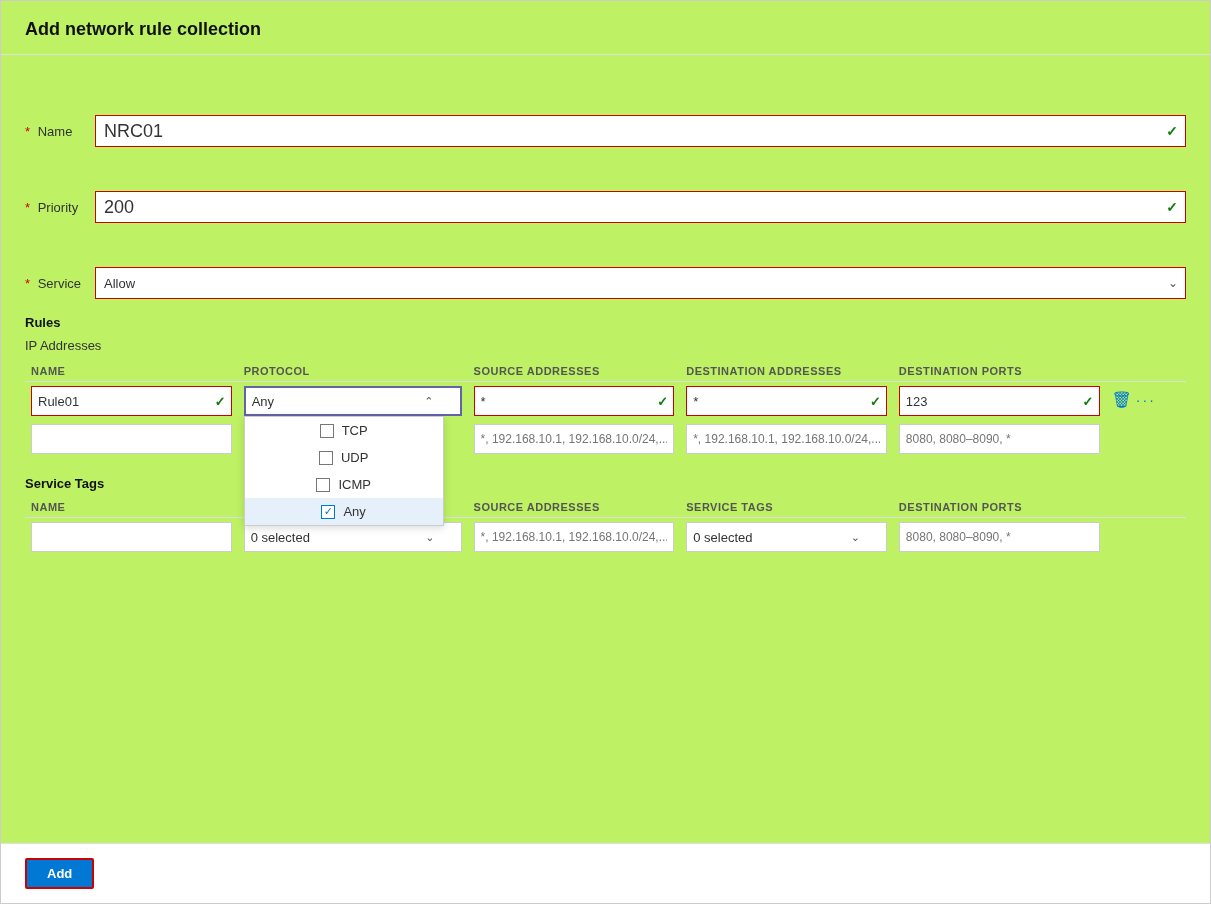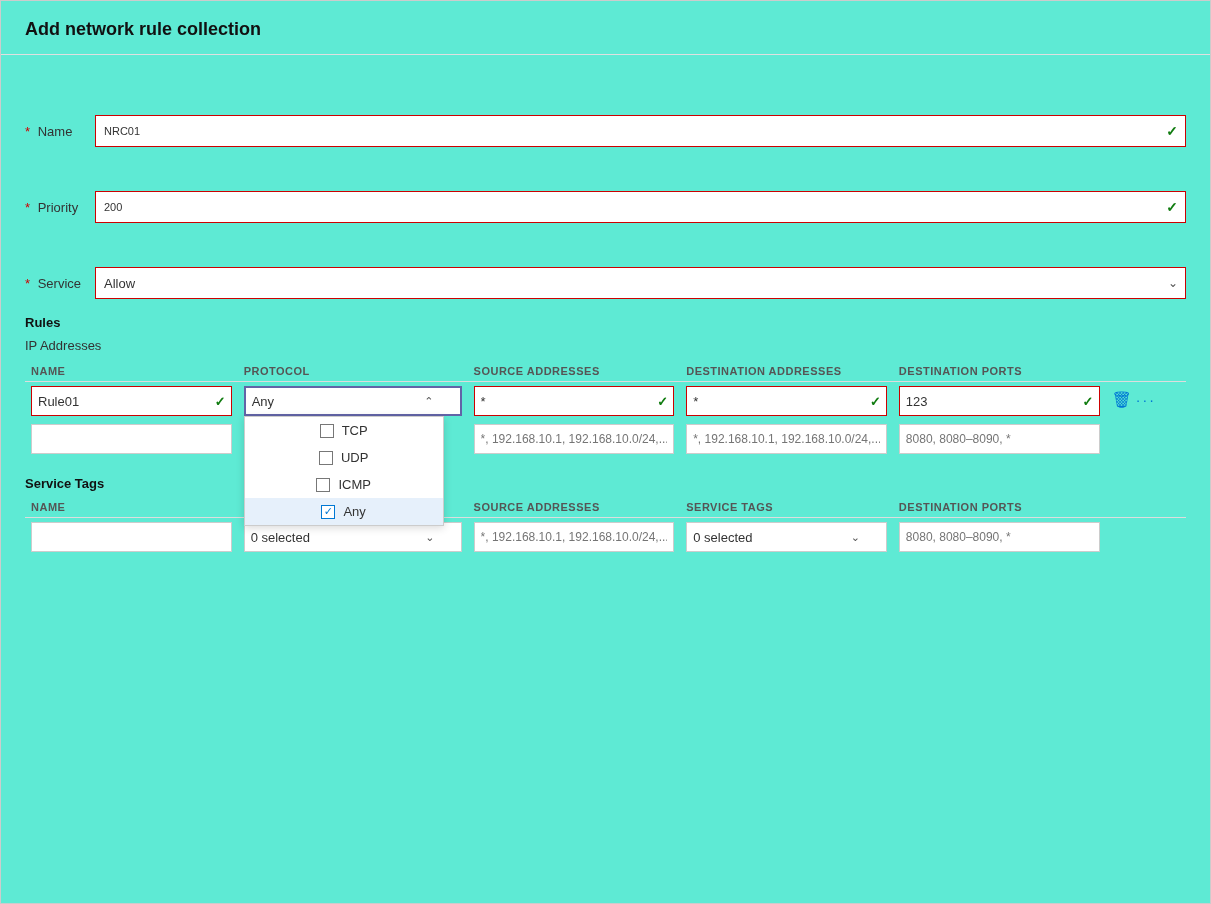--- a/index.html
+++ b/index.html
@@ -3,21 +3,21 @@
   <meta charset="utf-8">
   <style>
     * { box-sizing: border-box; margin: 0; padding: 0; }
     body {
       font-family: 'Segoe UI', Arial, sans-serif;
       font-size: 13px;
       background: #f0f0f0;
       color: #333;
     }
     .page-wrapper {
-      background: #5eead4;
+      background: #bef264;
       min-height: 904px;
       max-width: 1211px;
       margin: 0 auto;
       position: relative;
       border: 1px solid #ccc;
     }
     .header {
       padding: 18px 24px 14px 24px;
       border-bottom: 1px solid #e0e0e0;
     }
@@ -47,21 +47,21 @@
     }
     .form-input-wrapper {
       flex: 1;
       position: relative;
     }
     .form-input {
       width: 100%;
       height: 32px;
       border: 1.5px solid #c00;
       padding: 4px 30px 4px 8px;
-      font-size: 11px;
+      font-size: 18px;
       outline: none;
       color: #333;
     }
     .input-check {
       position: absolute;
       right: 8px;
       top: 50%;
       transform: translateY(-50%);
       color: #107c10;
       font-size: 14px;
@@ -494,13 +494,16 @@
           <td class="col-ports">
             <input type="text" class="cell-input-plain" placeholder="8080, 8080–8090, *" style="">
           </td>
           <td class="col-actions"></td>
         </tr>
       </tbody>
     </table>
 
   </div>
 
+  <div class="footer">
+    <button class="add-btn">Add</button>
+  </div>
 </div>
 
 </body></html>

